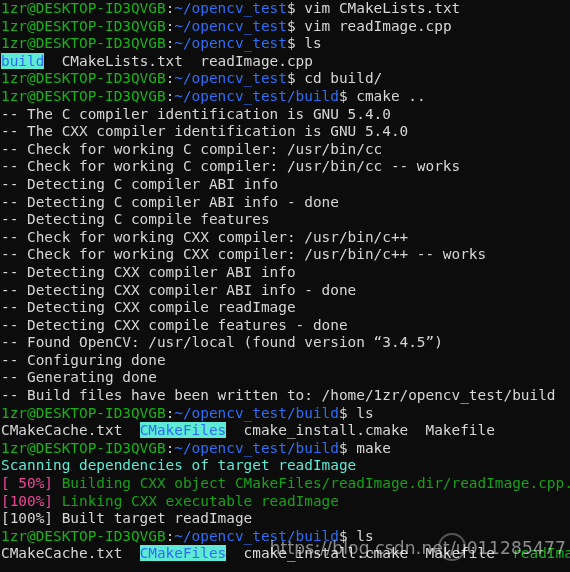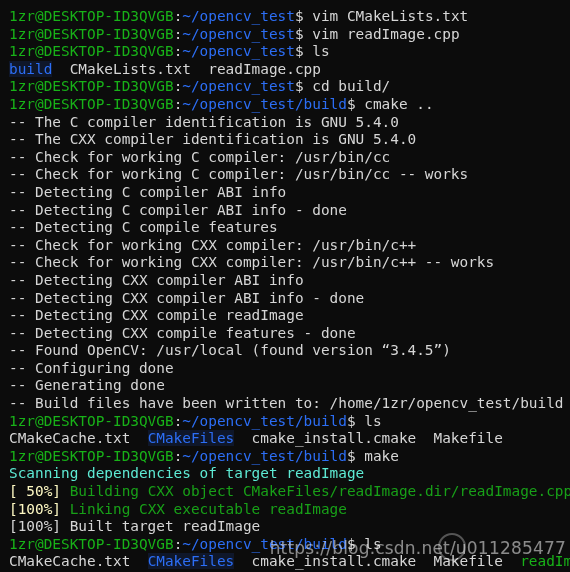--- a/index.html
+++ b/index.html
@@ -11,43 +11,43 @@
     width: 570px;
     height: 572px;
     overflow: hidden;
     font-family: "DejaVu Sans Mono", "Liberation Mono", monospace;
   }
   #terminal {
     position: relative;
     width: 570px;
     height: 572px;
     background: #0c0c0c;
-    padding: 8px;
+    padding: 0;
     box-sizing: border-box;
     overflow: hidden;
   }
   .line {
     height: 17.6px;
     line-height: 17.6px;
     font-size: 14.4px;
     letter-spacing: 0px;
     white-space: pre;
     color: #d0d0d0;
     padding-left: 1px;
     font-family: "DejaVu Sans Mono", "Liberation Mono", monospace;
   }
   .seg { white-space: pre; }
   .c-user   { color: #18b218; }
   .c-path   { color: #2c6ef5; }
   .c-white  { color: #d6d6d6; }
-  .c-dir    { color: #2c6ef5; background: #0f172a; }
+  .c-dir    { color: #2c6ef5; background: #5eead4; }
   .c-exec   { color: #18b218; }
   .c-magenta{ color: #5eead4; }
   .c-green  { color: #18a018; }
-  .c-gray   { color: #fef9c3; }
+  .c-gray   { color: #ec4899; }
 
   #watermark {
     position: absolute;
     right: 4px;
     bottom: 14px;
     font-family: "DejaVu Sans", "Liberation Sans", sans-serif;
     font-size: 17px;
     color: rgba(255,255,255,0.52);
     white-space: nowrap;
     letter-spacing: 0.2px;

